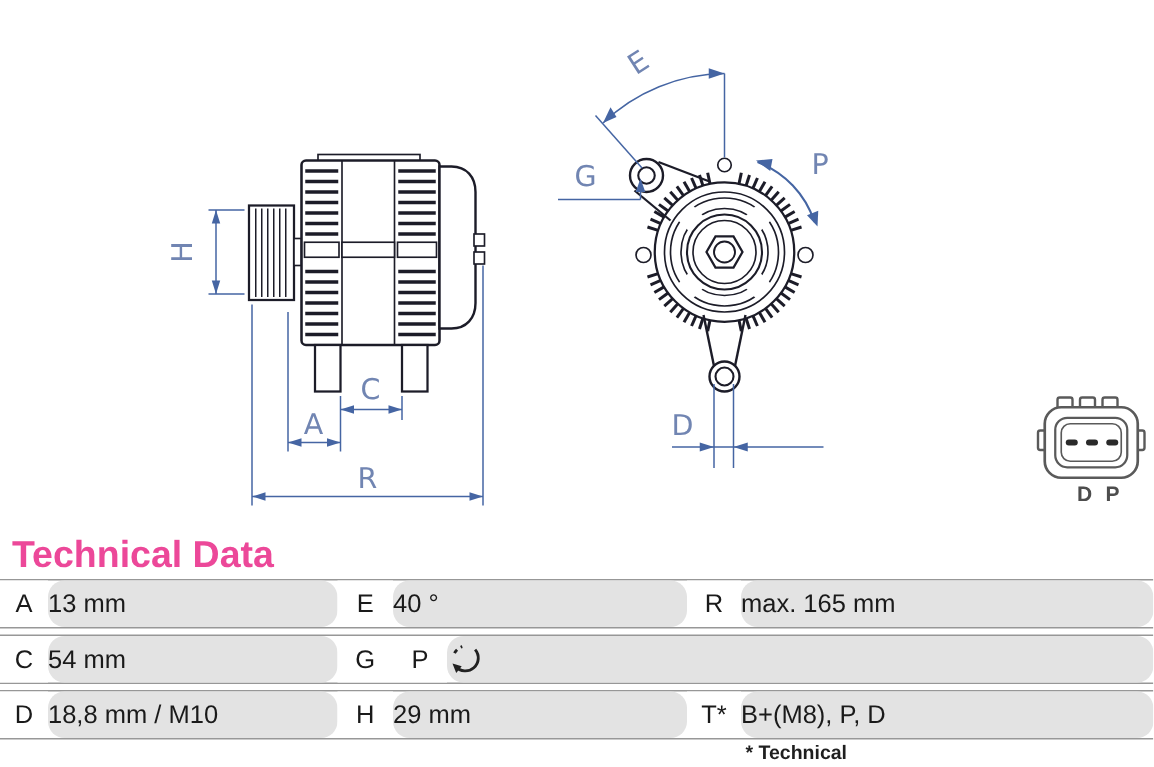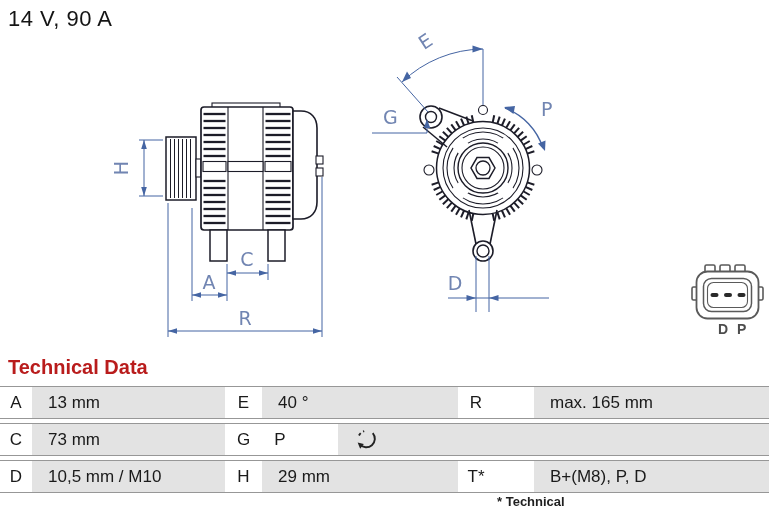--- a/index.html
+++ b/index.html
@@ -6,54 +6,53 @@
   .page {
     position:relative; width:769px; height:511px; background:#ffffff;
     font-family:"Liberation Sans", sans-serif; color:#1a1a1a; overflow:hidden;
   }
   .title {
     position:absolute; left:8px; top:6px; font-size:22px; font-weight:400;
     color:#141414; letter-spacing:0.5px;
   }
   .drawing { position:absolute; left:0; top:0; }
   .section-title {
-    position:absolute; left:8px; top:356px; font-size:20px; font-weight:bold; color:#b91c1c;
+    position:absolute; left:8px; top:356px; font-size:25px; font-weight:bold; color:#ec4899;
   }
   .tdata { position:absolute; left:0; top:386px; width:769px; }
   .trow {
     display:flex; height:31px; border-top:1px solid #979797; border-bottom:1px solid #979797;
     margin-bottom:4px; font-size:17px;
   }
   .cell { height:31px; line-height:31px; white-space:nowrap; }
   .lcell { text-align:center; background:#ffffff; }
-  .vcell { background:#e3e3e3; padding-left:16px; box-sizing:border-box; }
+  .vcell { background:#e3e3e3; padding-left:0; box-sizing:border-box;border-radius:11px; }
   .c1 { width:32px; } .v1 { width:193px; }
   .c2 { width:37px; } .v2 { width:196px; }
-  .c3 { width:36px; } .v3 { flex:1;margin-left:40px; }
+  .c3 { width:36px; } .v3 { flex:1; }
   .iconcell svg { vertical-align:middle; margin-top:-3px; }
   .footnote {
     position:absolute; left:497px; top:494px; font-size:13px; font-weight:bold; color:#1f1f1f;
   }
   
   .ink  { stroke:#1c1c28; fill:none;    stroke-width:1.5; }
   .inkf { stroke:#1c1c28; fill:#ffffff; stroke-width:1.5; }
   .thin { stroke-width:1.1; }
   .blue  { stroke:#4565a3; fill:none; stroke-width:1; }
   .bluef { fill:#4565a3; stroke:none; }
   .dimtext { fill:#7185b2; font-size:19px; font-family:"DejaVu Sans", sans-serif; }
   .gray  { stroke:#5a5a5a; fill:#ffffff; stroke-width:1.6; }
   .pin   { fill:#2a2a2a; }
   .conntext { fill:#4d4d4d; font-size:14px; font-weight:bold; font-family:"Liberation Sans", sans-serif; }
 </style>
 </head>
 <body>
 
 <div class="page">
 
-  <div class="title">14 V, 90 A</div>
 
   <svg id="drawing" class="drawing" width="769" height="352" viewBox="0 0 769 352">
 
     <g>
 
       <rect x="166" y="137" width="30" height="63" class="inkf"></rect>
       <g id="ribs">
           <line x1="170.5" y1="139" x2="170.5" y2="198" stroke="#1c1c28" stroke-width="1"></line>
           <line x1="174.5" y1="139" x2="174.5" y2="198" stroke="#1c1c28" stroke-width="1"></line>
           <line x1="178.5" y1="139" x2="178.5" y2="198" stroke="#1c1c28" stroke-width="1"></line>
@@ -284,34 +283,34 @@
     <div class="trow">
       <div class="cell lcell c1">A</div>
       <div class="cell vcell v1">13 mm</div>
       <div class="cell lcell c2">E</div>
       <div class="cell vcell v2">40 °</div>
       <div class="cell lcell c3">R</div>
       <div class="cell vcell v3">max. 165 mm</div>
     </div>
     <div class="trow">
       <div class="cell lcell c1">C</div>
-      <div class="cell vcell v1">73 mm</div>
+      <div class="cell vcell v1">54 mm</div>
       <div class="cell lcell c2">G</div>
       <div class="cell lcell c3">P</div>
       <div class="cell vcell v3 iconcell">
         <svg width="25" height="25" viewBox="0 0 26 26">
           <path d="M19.5,6.3 A8.8,8.8 0 1 1 6.0,18.0" stroke="#222222" stroke-width="2" fill="none"></path>
           <path d="M5.2,8.8 A8.8,8.8 0 0 1 10.6,4.3" stroke="#222222" stroke-width="2" fill="none" stroke-dasharray="3,3"></path>
           <polygon points="3.8,16 10.2,17.8 6.4,22.6" fill="#222222"></polygon>
         </svg>
       </div>
     </div>
     <div class="trow">
       <div class="cell lcell c1">D</div>
-      <div class="cell vcell v1">10,5 mm / M10</div>
+      <div class="cell vcell v1">18,8 mm / M10</div>
       <div class="cell lcell c2">H</div>
       <div class="cell vcell v2">29 mm</div>
       <div class="cell lcell c3">T*</div>
       <div class="cell vcell v3">B+(M8), P, D</div>
     </div>
   </div>
 
   <div class="footnote">* Technical</div>
 
 </div>

